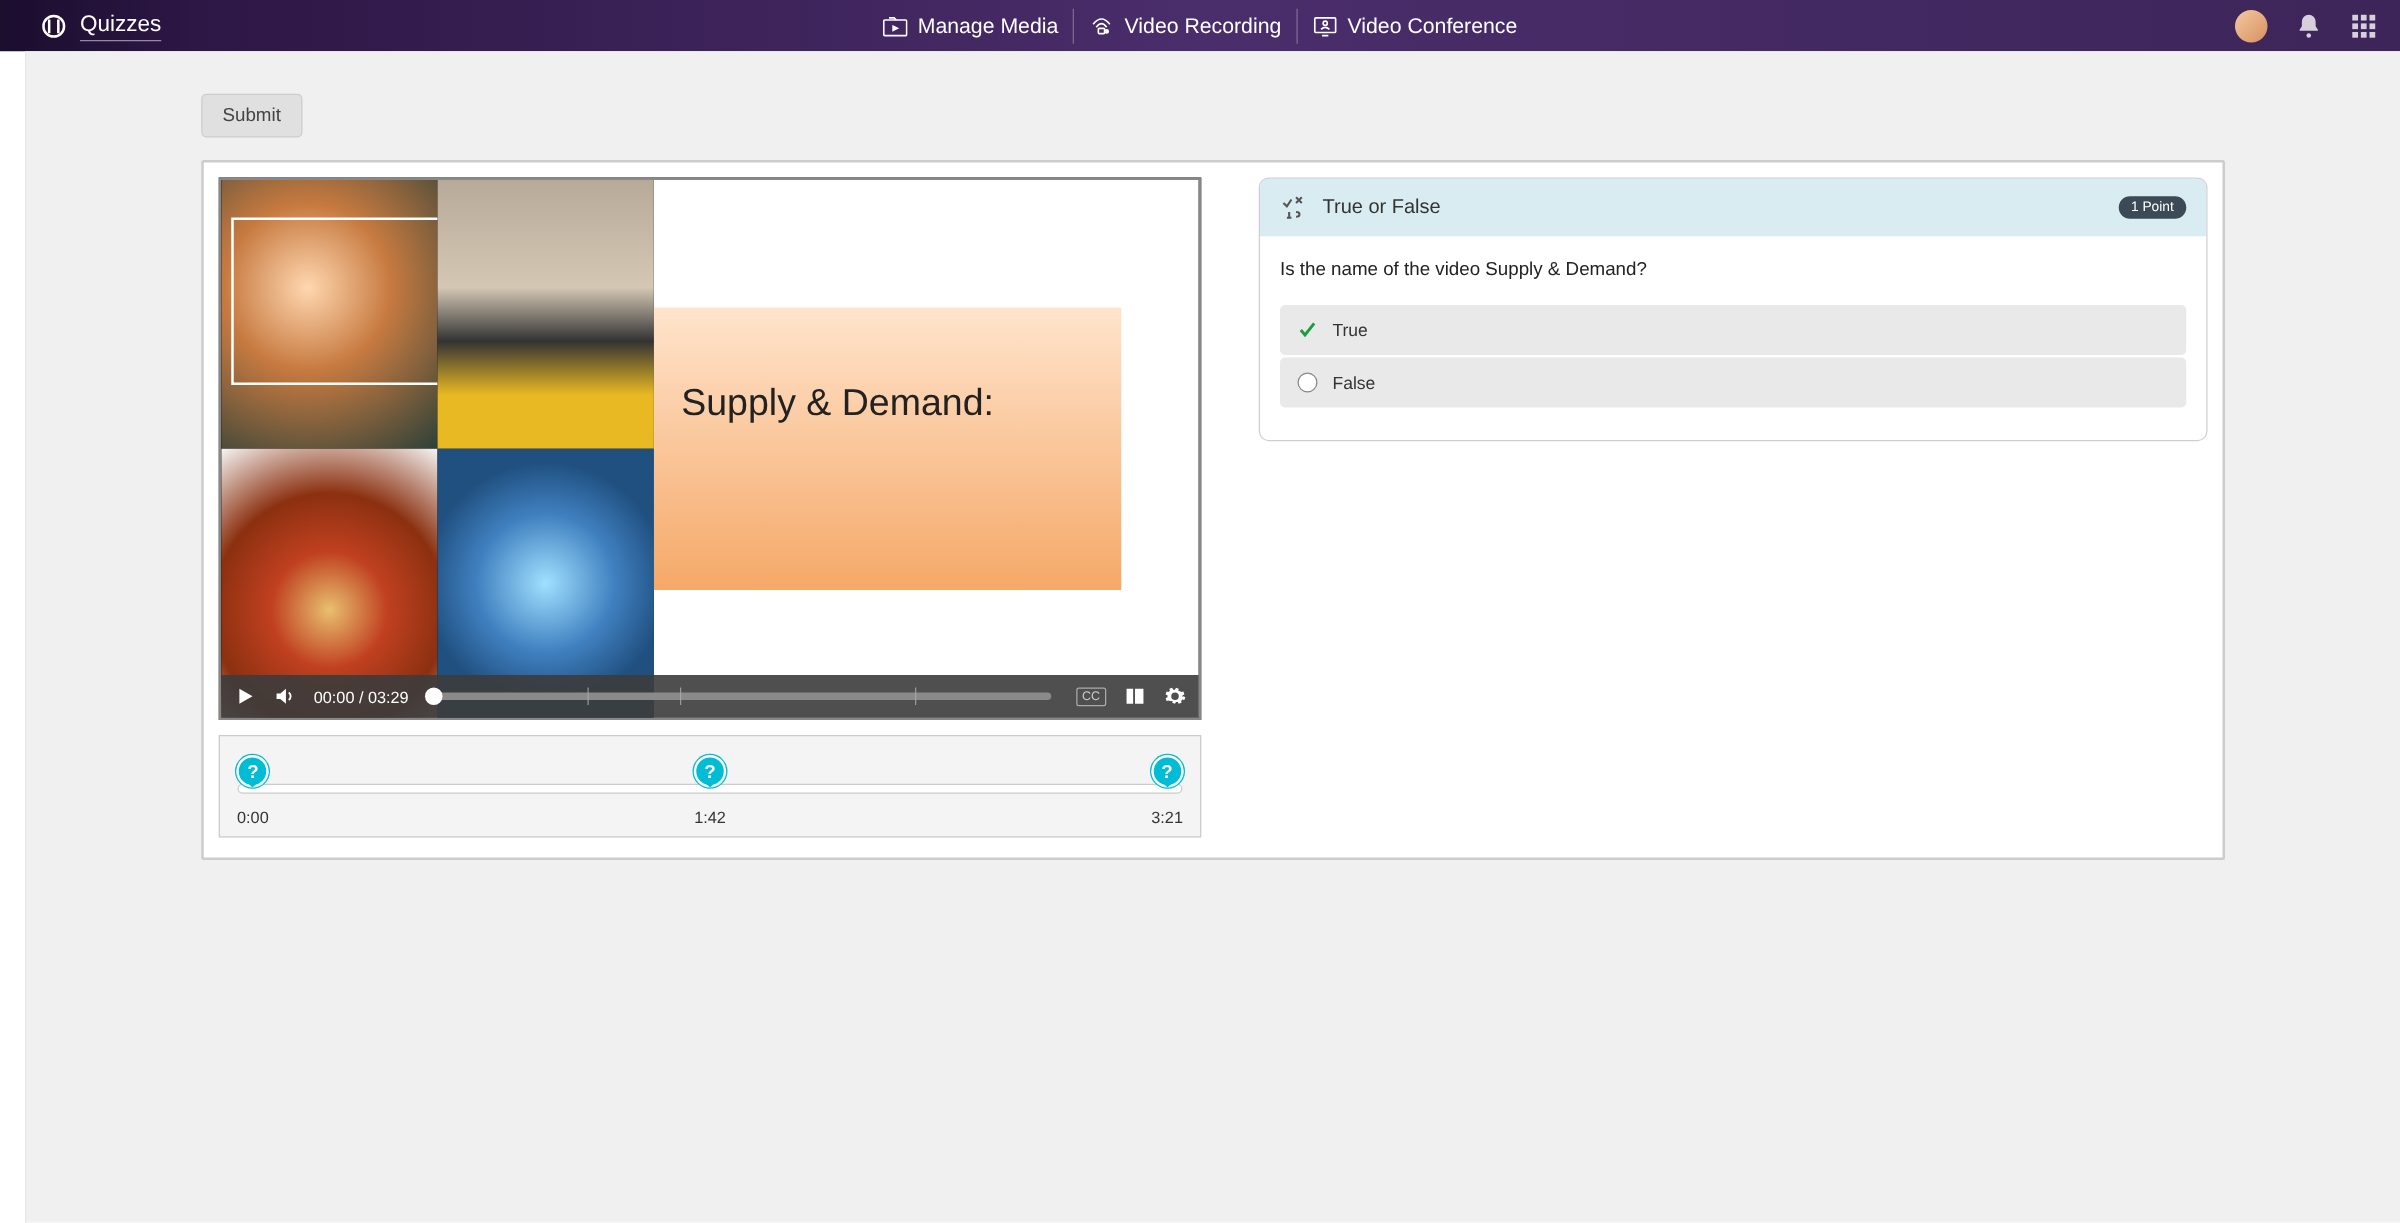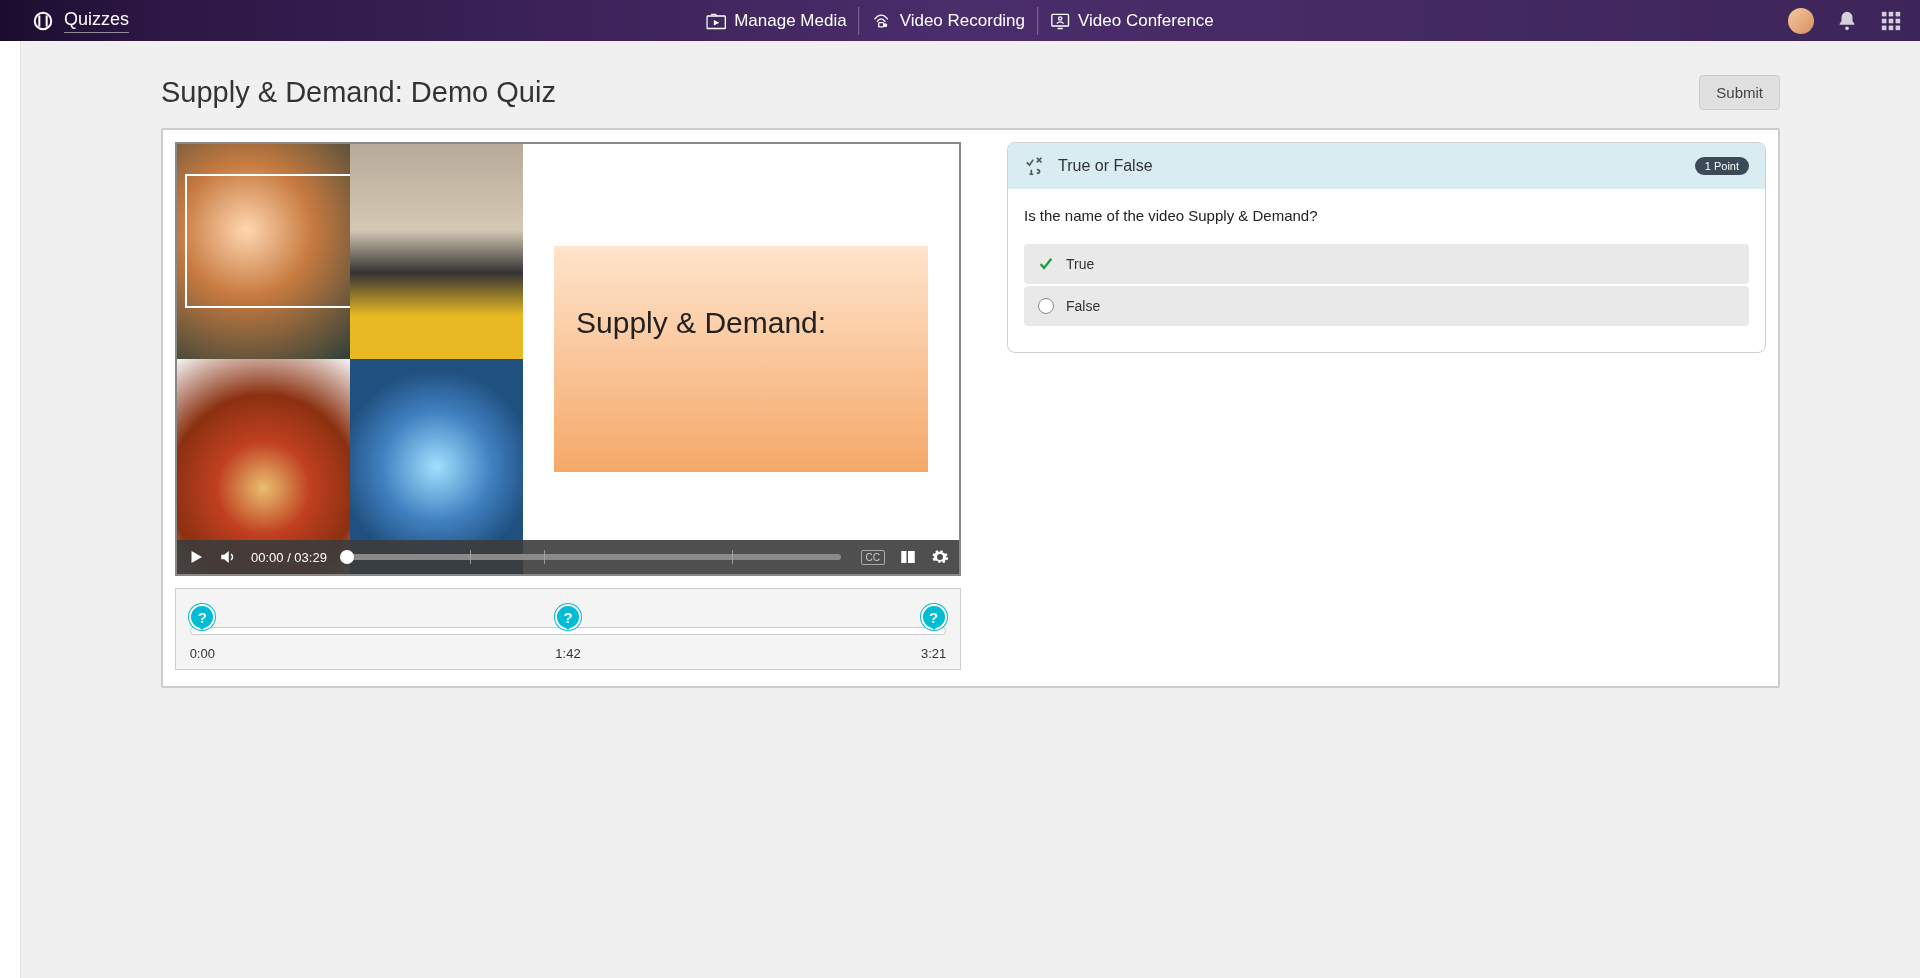--- a/index.html
+++ b/index.html
@@ -37,21 +37,21 @@
     .video-col { width: 786px; display: flex; flex-direction: column; }
     .video-frame { position: relative; width: 786px; height: 434px; border: 2px solid #888; background: #000; overflow: hidden; }
     .video-visible { position: absolute; inset: 0; display: flex; }
     .v-left { width: 346px; height: 100%; display: grid; grid-template-columns: 1fr 1fr; grid-template-rows: 1fr 1fr; }
     .v-tile { position: relative; overflow: hidden; }
     .v-tile.presenter { background: radial-gradient(circle at 40% 40%, #ffd7b0 0%, #c77a40 40%, #2d4038 100%); }
     .v-tile.tower { background: linear-gradient(#b8aa98 0%, #d4c7b4 40%, #333 60%, #e8b923 80%); }
     .v-tile.pizza { background: radial-gradient(circle at 50% 60%, #e8c070 0%, #c04020 30%, #8b3010 60%, #f5f5f5 100%); }
     .v-tile.beer { background: radial-gradient(circle at 50% 50%, #a0e0ff 0%, #4080c0 40%, #205080 70%); }
     .presenter-box { position: absolute; top: 30px; left: 8px; width: 192px; height: 134px; border: 2px solid #fff; }
-    .v-right { flex: 1; background: #fff; display: flex; align-items: center; justify-content: center; }
+    .v-right { flex: 1; background: #fff; display: flex; align-items: center; }
     .slide-card { width: 374px; height: 226px; background: linear-gradient(to bottom, #ffe4cc 0%, #f5a868 100%); padding: 60px 22px 0 22px; font-family: Georgia, 'Times New Roman', serif; }
     .slide-title { font-size: 30px; color: #222; font-weight: 400; margin-bottom: 6px; }
     .slide-sub { font-size: 26px; color: #222; }
 
     .video-controls { position: absolute; left: 0; right: 0; bottom: 0; height: 34px; background: rgba(60,60,60,0.9); display: flex; align-items: center; padding: 0 10px; color: #fff; gap: 14px; font-size: 13px; }
     .progress { flex: 1; height: 6px; background: #8a8a8a; border-radius: 3px; position: relative; margin: 0 6px; }
     .progress-handle { position: absolute; left: 0; top: 50%; width: 14px; height: 14px; background: #fff; border-radius: 50%; transform: translate(-50%,-50%); }
     .progress-tick { position: absolute; top: -4px; bottom: -4px; width: 1px; background: rgba(170,170,170,0.8); }
     .cc-box { font-size: 10px; border: 1px solid #aaa; padding: 1px 4px; border-radius: 2px; color: #ccc; cursor:pointer; }
     .vicon { width: 18px; height: 18px; fill: #fff; cursor: pointer; }
@@ -135,21 +135,20 @@
         <rect x="17" y="9.5" width="5" height="5"></rect>
       <rect x="2" y="17" width="5" height="5"></rect>
         <rect x="9.5" y="17" width="5" height="5"></rect>
         <rect x="17" y="17" width="5" height="5"></rect>
     </svg>
   </div>
 </div>
 
 <div class="content-wrap">
   <div class="content-header">
-    <h1 class="quiz-title">Supply &amp; Demand: Demo Quiz</h1>
     <button class="submit-btn">Submit</button>
   </div>
 
   <div class="quiz-panel">
 
     <div class="video-col">
       <div class="video-frame">
         <div class="video-visible">
           <div class="v-left">
             <div class="v-tile presenter">

